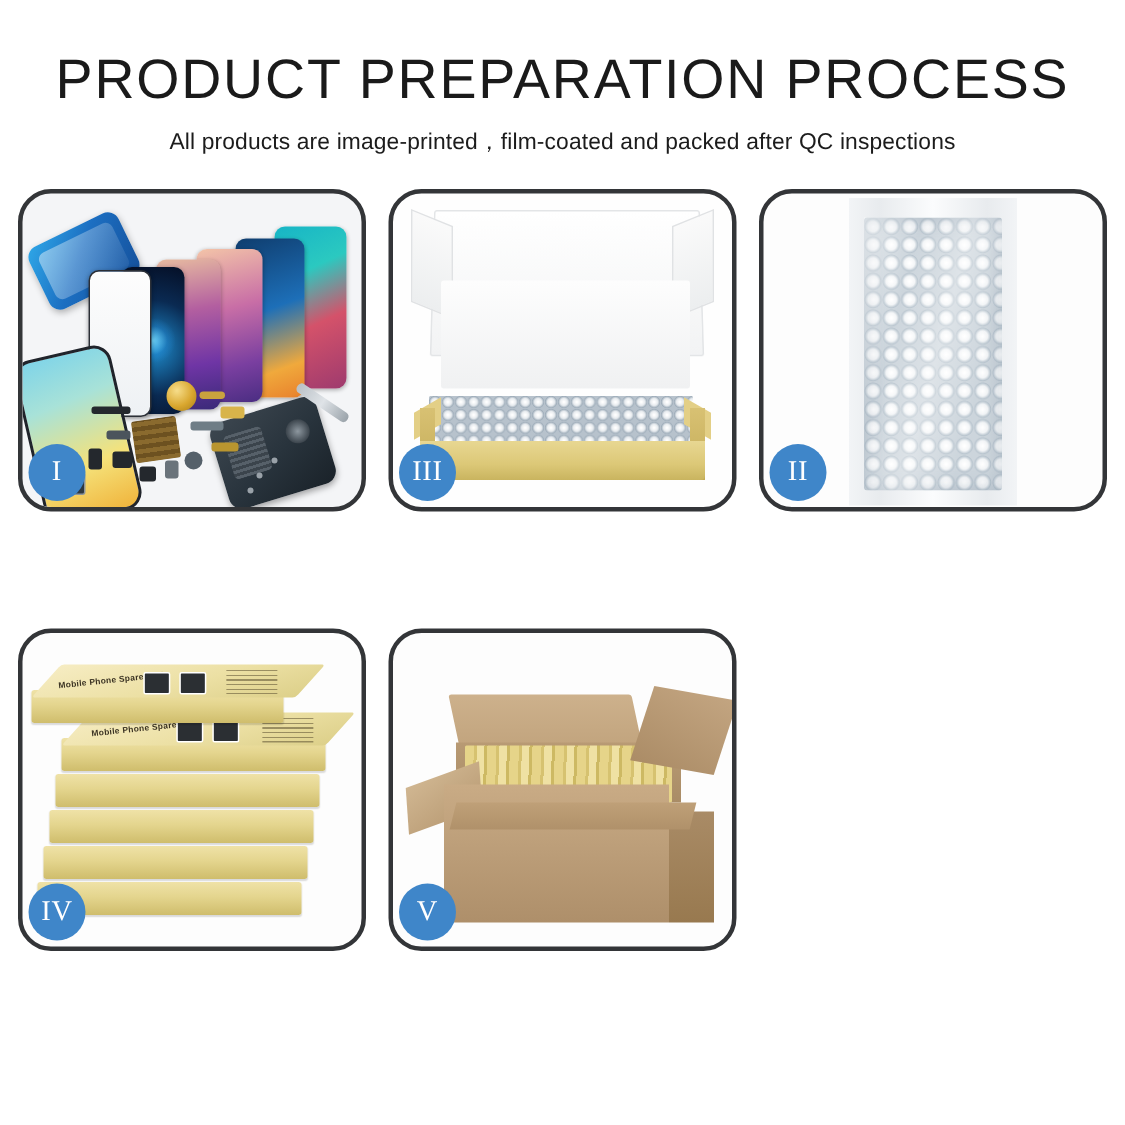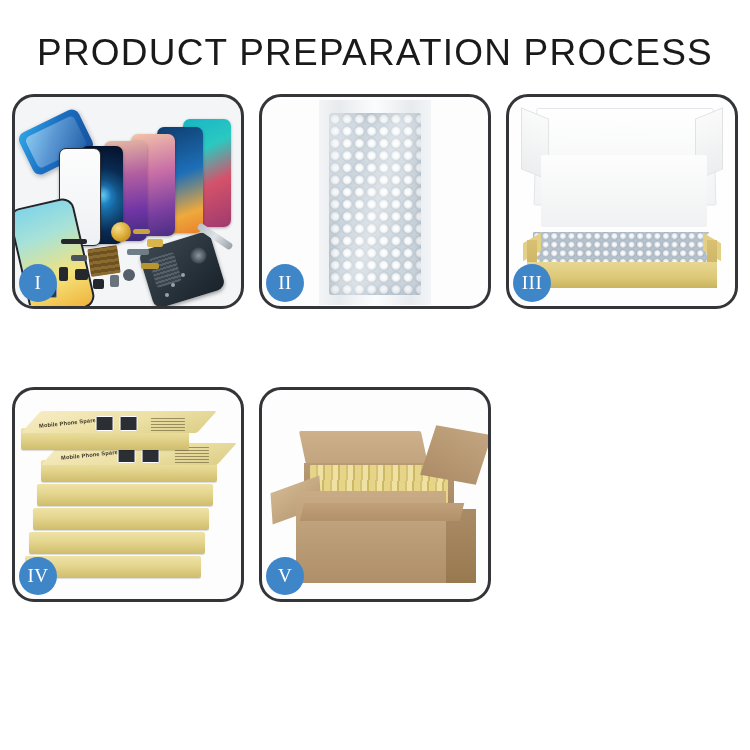--- a/index.html
+++ b/index.html
@@ -411,20 +411,21 @@
     position:absolute; left: 104px; top: 168px;
     width: 13px; height: 20px;
     background: rgba(172,147,113,.8);
   }
 </style>
 </head>
 <body>
 
 <div class="header">
   <div class="title">PRODUCT PREPARATION PROCESS</div>
+  <div class="subtitle">All products are image-printed，film-coated and packed after QC inspections</div>
 </div>
 
 <div class="grid">
 
   <div class="card p1">
     <div class="photo">
       <div class="screen-protector"></div>
       <div class="phone-fan">
         <div class="pf pf1"></div>
         <div class="pf pf2"></div>
@@ -450,45 +451,45 @@
       <div class="part pa11"></div>
       <div class="part pa12"></div>
       <div class="screw1"></div>
       <div class="screw2"></div>
       <div class="screw3"></div>
       <div class="tool"></div>
     </div>
     <div class="badge">I</div>
   </div>
 
-  <div class="card p2">
-    <div class="photo">
-      <div class="wrap-sheet"></div>
-      <div class="bubbles"></div>
-      <div class="bubbles-sheen"></div>
-    </div>
-    <div class="badge">II</div>
-  </div>
-
   <div class="card p3">
     <div class="photo">
       <div class="lid-back"></div>
       <div class="lid-flapL"></div>
       <div class="lid-flapR"></div>
       <div class="foam"></div>
       <div class="tray-bubbles"></div>
       <div class="tray-lipL"></div>
       <div class="tray-lipR"></div>
       <div class="tray-sideL"></div>
       <div class="tray-sideR"></div>
       <div class="tray-front"></div>
     </div>
     <div class="badge">III</div>
   </div>
 
+  <div class="card p2">
+    <div class="photo">
+      <div class="wrap-sheet"></div>
+      <div class="bubbles"></div>
+      <div class="bubbles-sheen"></div>
+    </div>
+    <div class="badge">II</div>
+  </div>
+
   <div class="card p4">
     <div class="photo">
       <div class="stack">
 
         <div class="sbox" style="left:8px; top:158px;"></div>
         <div class="sbox" style="left:12px; top:134px;"></div>
         <div class="sbox" style="left:16px; top:110px;"></div>
         <div class="sbox" style="left:20px; top:86px;"></div>
 
         <div class="sbox" style="left:24px; top:62px;">

